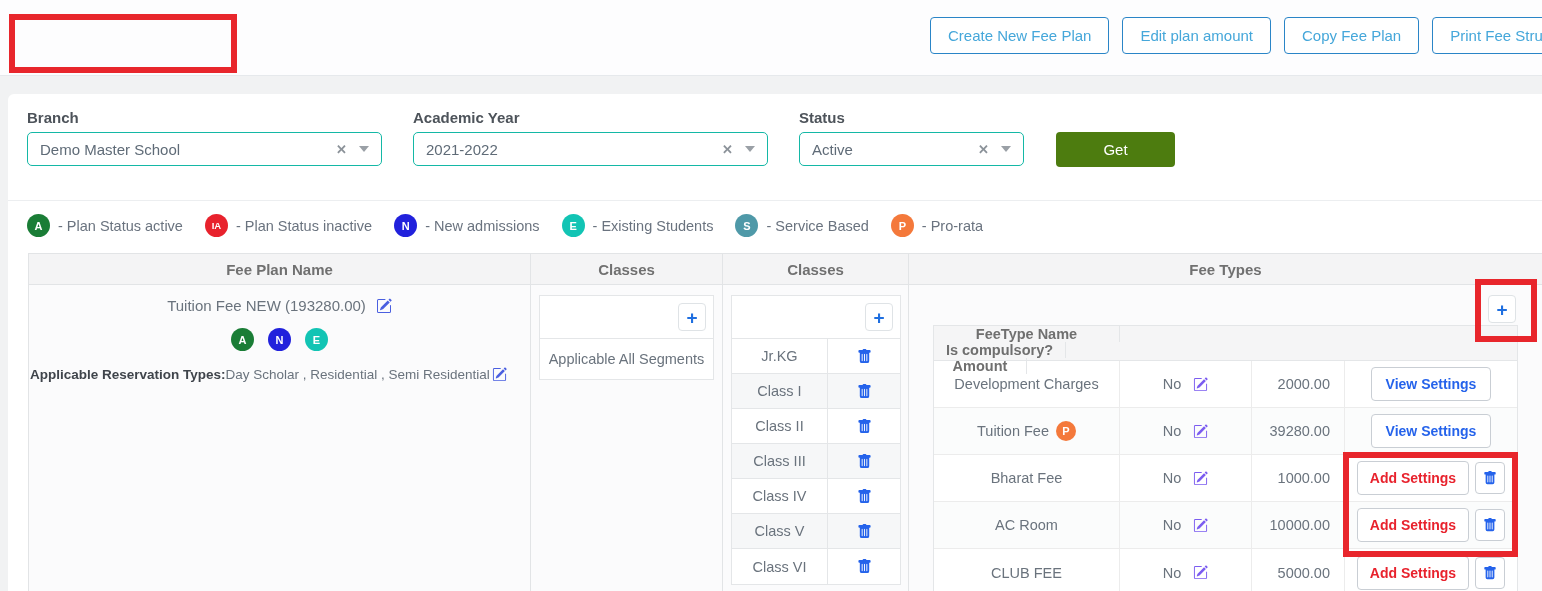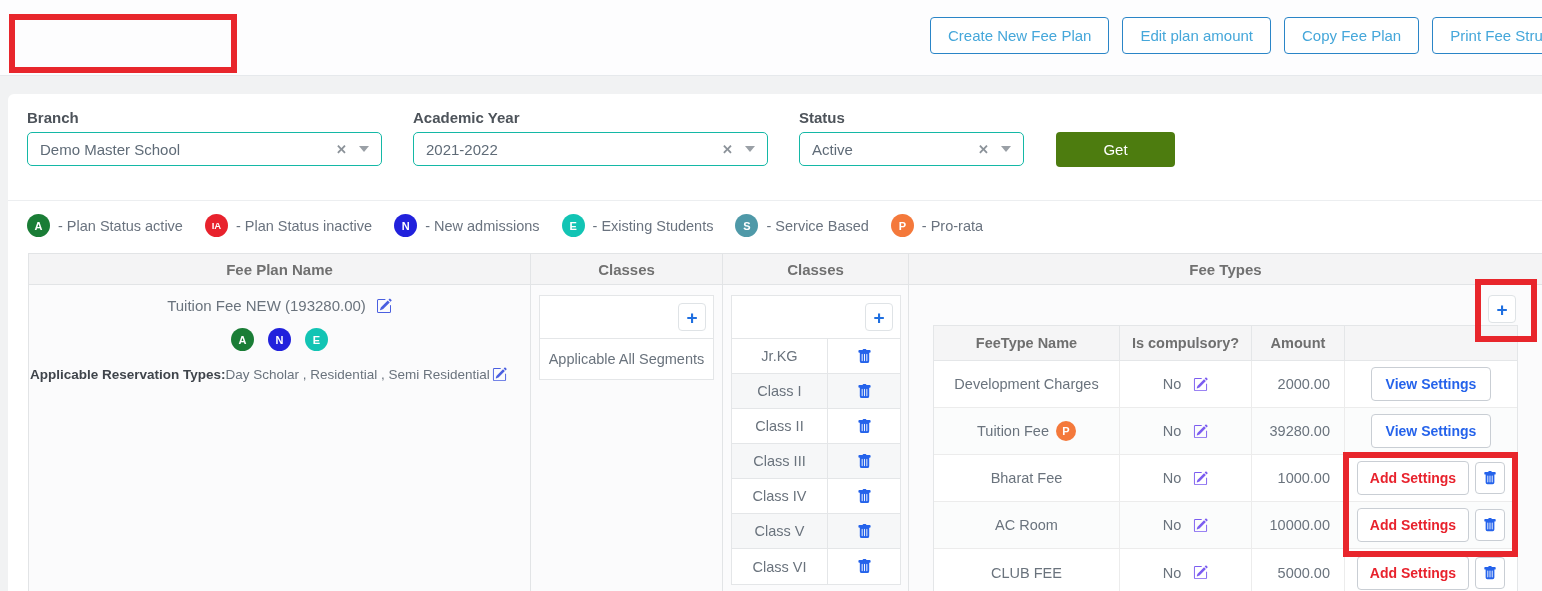--- a/index.html
+++ b/index.html
@@ -69,21 +69,21 @@
   .cls-row.alt { background:#f6f7f8; }
   .cls-name { width:96px; display:flex; align-items:center; justify-content:center; font-size:14.5px; color:#6a737d; border-right:1px solid #e4e6e8; }
   .cls-del { flex:1; display:flex; align-items:center; justify-content:center; }
   .icon-trash { color:#2563eb; display:inline-flex; cursor:pointer; }
   .icon-trash svg { display:block; }
 
   
   .fee-plus { position:absolute; left:579px; top:10px; }
   .annot-plus { left:1475px; top:279px; width:62px; height:63px; }
   .fee-table { position:absolute; left:24px; top:40px; width:585px; border:1px solid #e4e6e8; background:#fff; }
-  .fee-hrow { height:35px; display:flex; background:#f5f5f6; border-bottom:1px solid #e4e6e8; }
+  .fee-hrow { height:35px; display:flex; background:#f5f5f6; border-bottom:1px solid #e4e6e8;flex-direction:column; }
   .fee-hcell { display:flex; align-items:center; justify-content:center; font-size:14.5px; font-weight:600; color:#6f6f6f; border-right:1px solid #e4e6e8; }
   .fee-hcell:last-child { border-right:none; }
   .fee-row { height:47px; display:flex; border-bottom:1px solid #ececec; }
   .fee-row:nth-child(odd) { background:#fbfcfc; }
   .fee-row:last-child { border-bottom:none; }
   .fc { display:flex; align-items:center; justify-content:center; border-right:1px solid #ececec; font-size:14.5px; color:#6a737d; }
   .fc:last-child { border-right:none; }
   .fc-name { width:186px; gap:7px; }
   .fc-comp { width:132px; gap:12px; }
   .fc-comp .icon-edit { color:#7b5cf0; }

